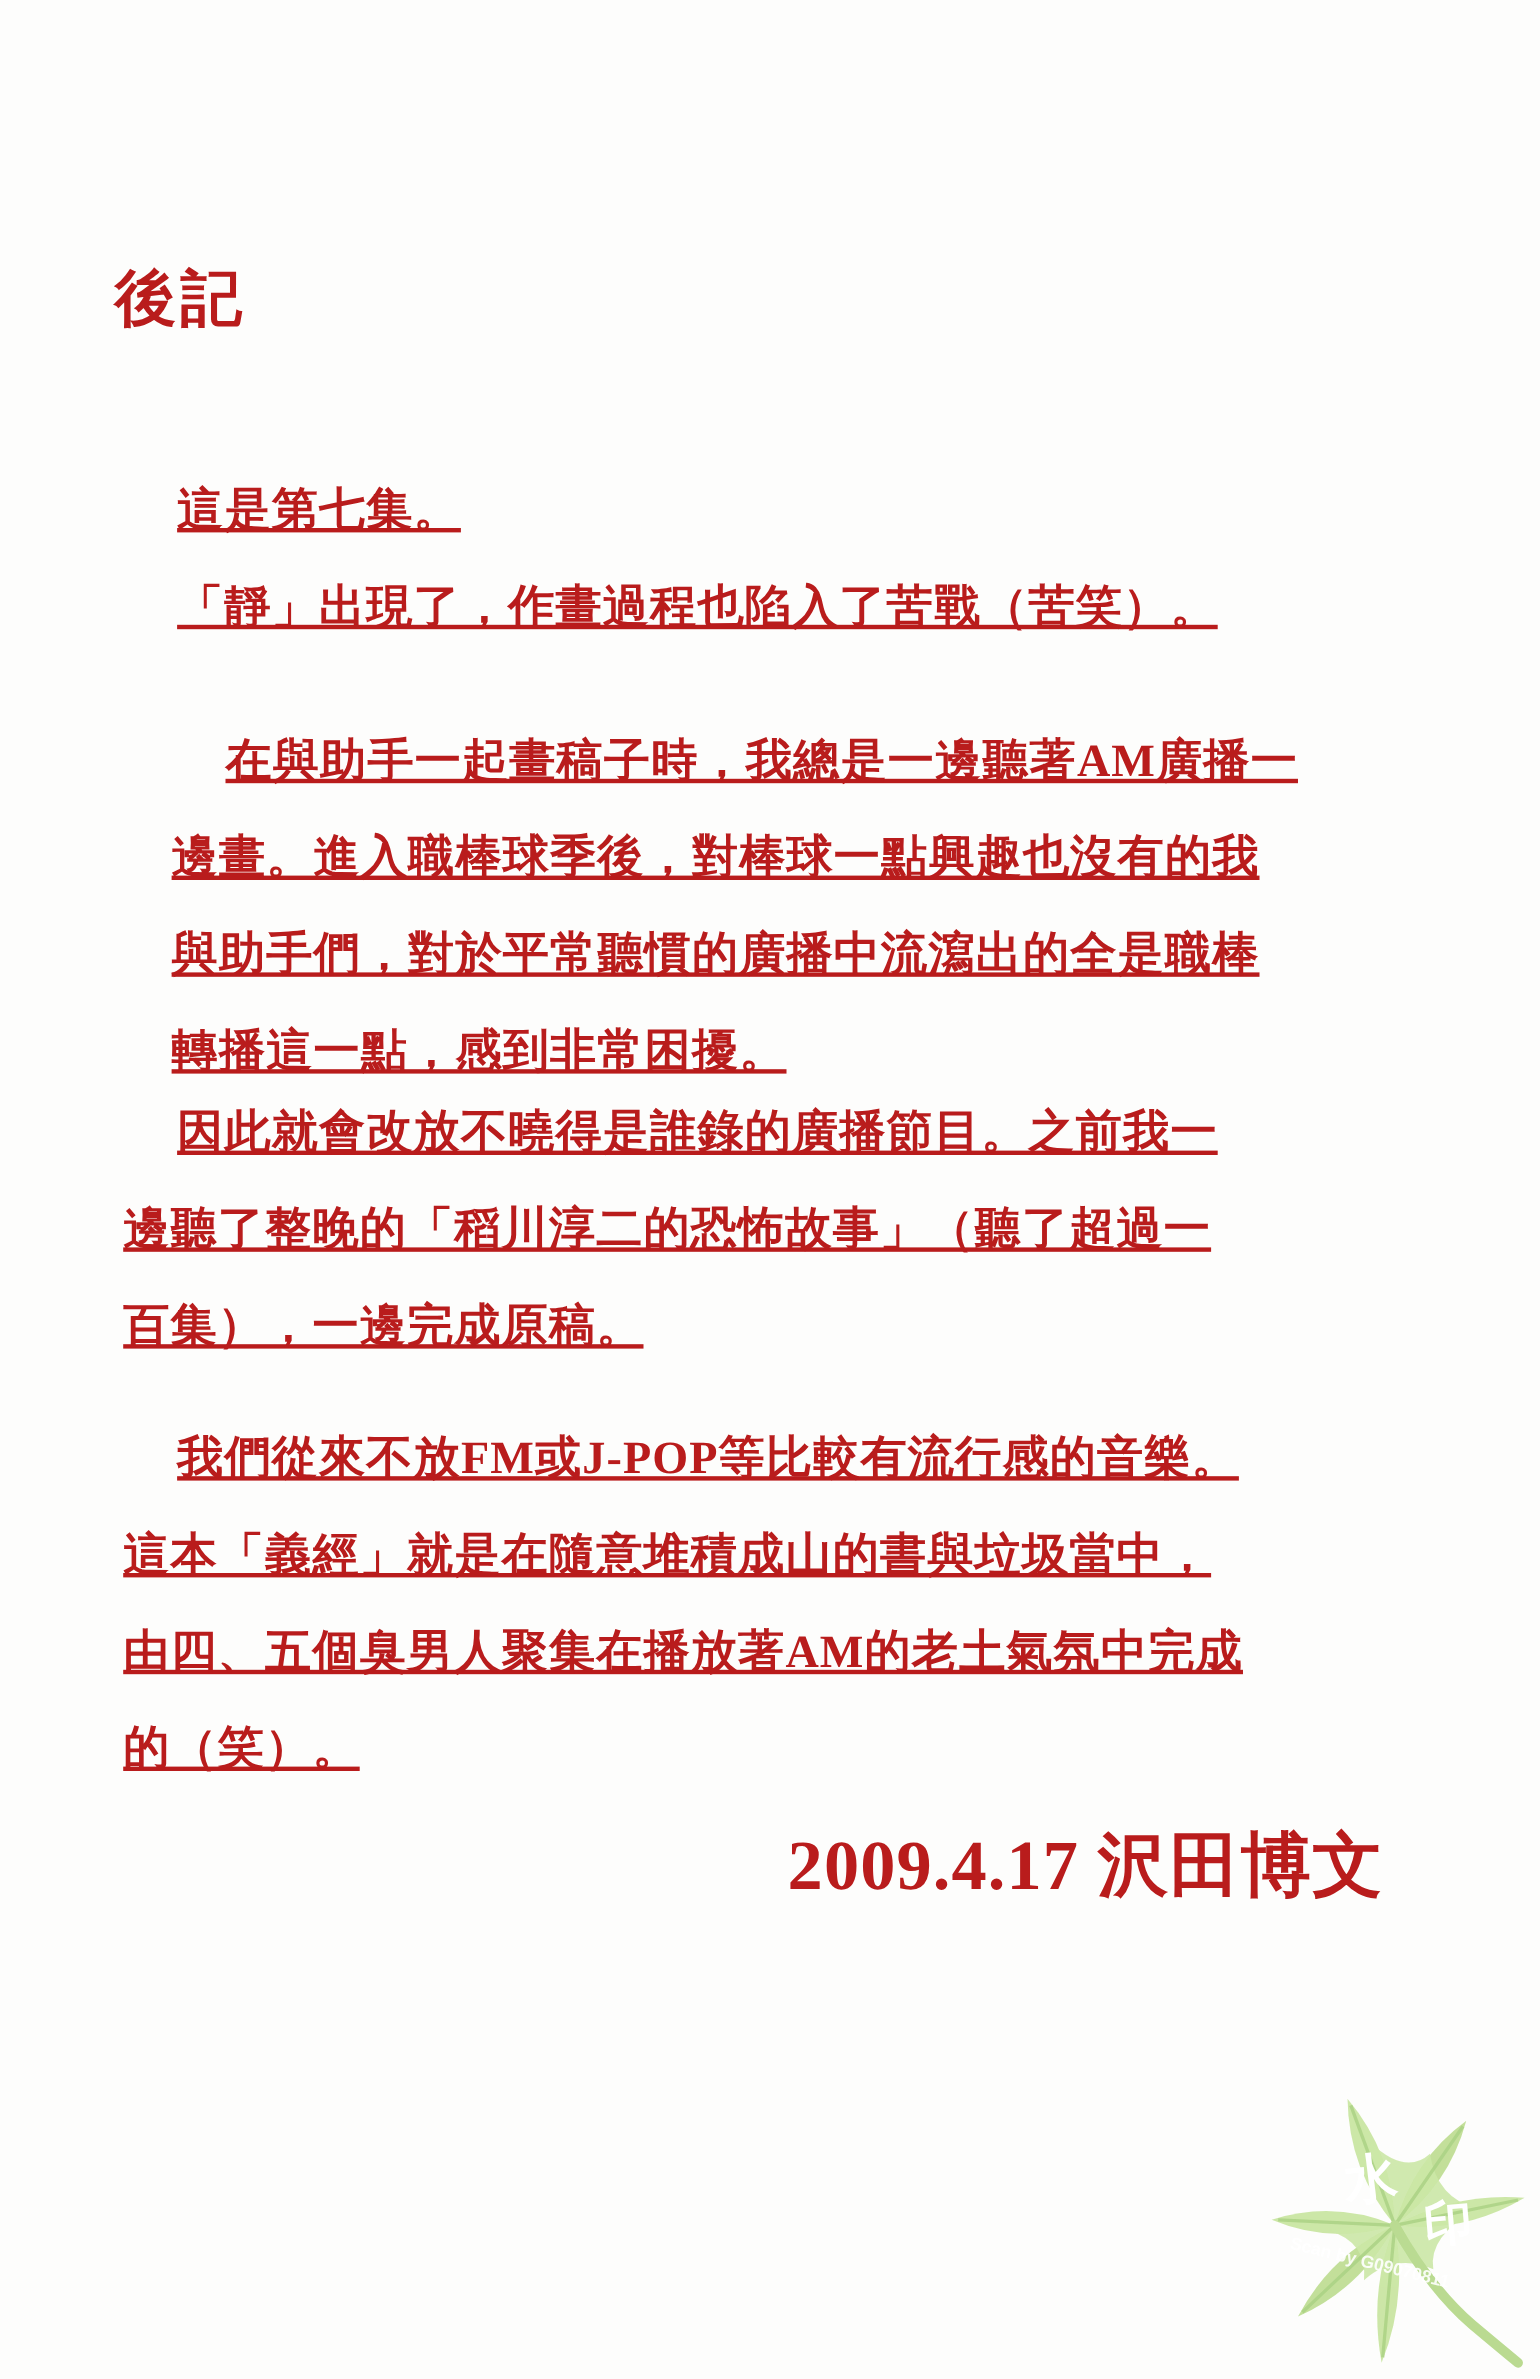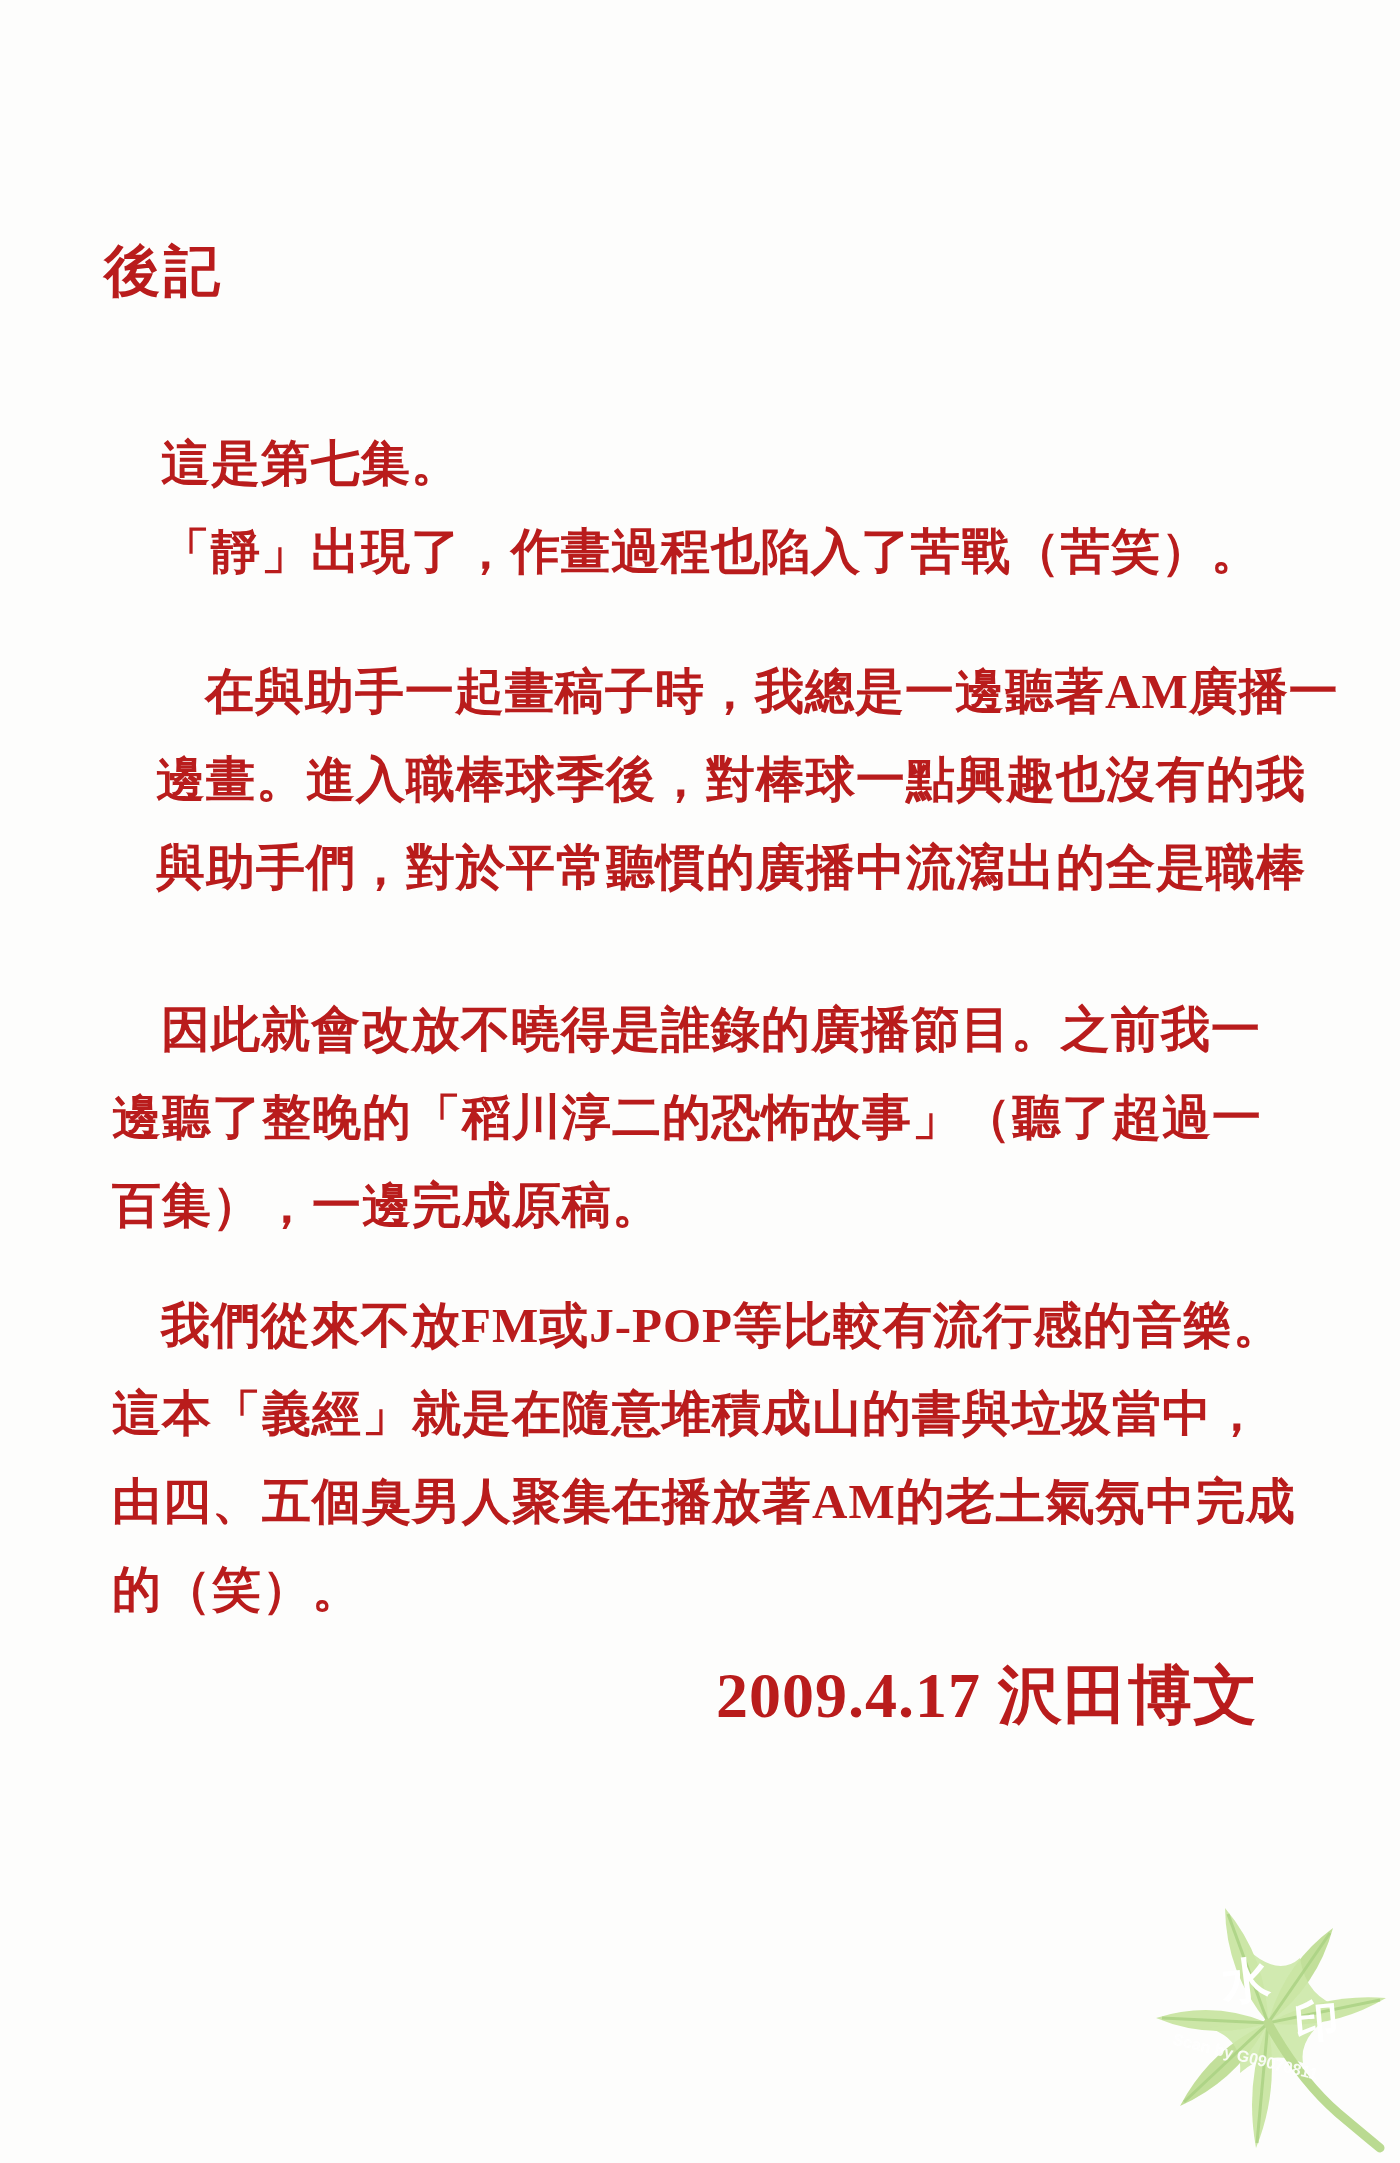--- a/index.html
+++ b/index.html
@@ -24,26 +24,27 @@
     font-weight: 700;
     letter-spacing: 4px;
     white-space: nowrap;
   }
   .block {
     position: absolute;
     left: 112px;
     width: 1150px;
   }
   .line {
-    font-size: 49px;
+    font-size: 42px;
     font-weight: 700;
     line-height: 88px;
     height: 88px;
     letter-spacing: 1px;
     white-space: nowrap;
+    text-decoration: underline;
   }
   .line.indent {
     padding-left: 49px;
   }
   #block-0 { top: 420px; }
   #block-1 { top: 648px; margin-left: 44px; }
   #block-2 { top: 986px; }
   #block-3 { top: 1282px; }
   .signature {
     position: absolute;
@@ -79,20 +80,21 @@
 
   <div class="block" id="block-0">
       <div class="line indent">這是第七集。</div>
       <div class="line indent">「靜」出現了，作畫過程也陷入了苦戰（苦笑）。</div>
     </div>
 
   <div class="block" id="block-1">
       <div class="line indent">在與助手一起畫稿子時，我總是一邊聽著AM廣播一</div>
       <div class="line">邊畫。進入職棒球季後，對棒球一點興趣也沒有的我</div>
       <div class="line">與助手們，對於平常聽慣的廣播中流瀉出的全是職棒</div>
+      <div class="line">轉播這一點，感到非常困擾。</div>
     </div>
 
   <div class="block" id="block-2">
       <div class="line indent">因此就會改放不曉得是誰錄的廣播節目。之前我一</div>
       <div class="line">邊聽了整晚的「稻川淳二的恐怖故事」（聽了超過一</div>
       <div class="line">百集），一邊完成原稿。</div>
     </div>
 
   <div class="block" id="block-3">
       <div class="line indent">我們從來不放FM或J-POP等比較有流行感的音樂。</div>

